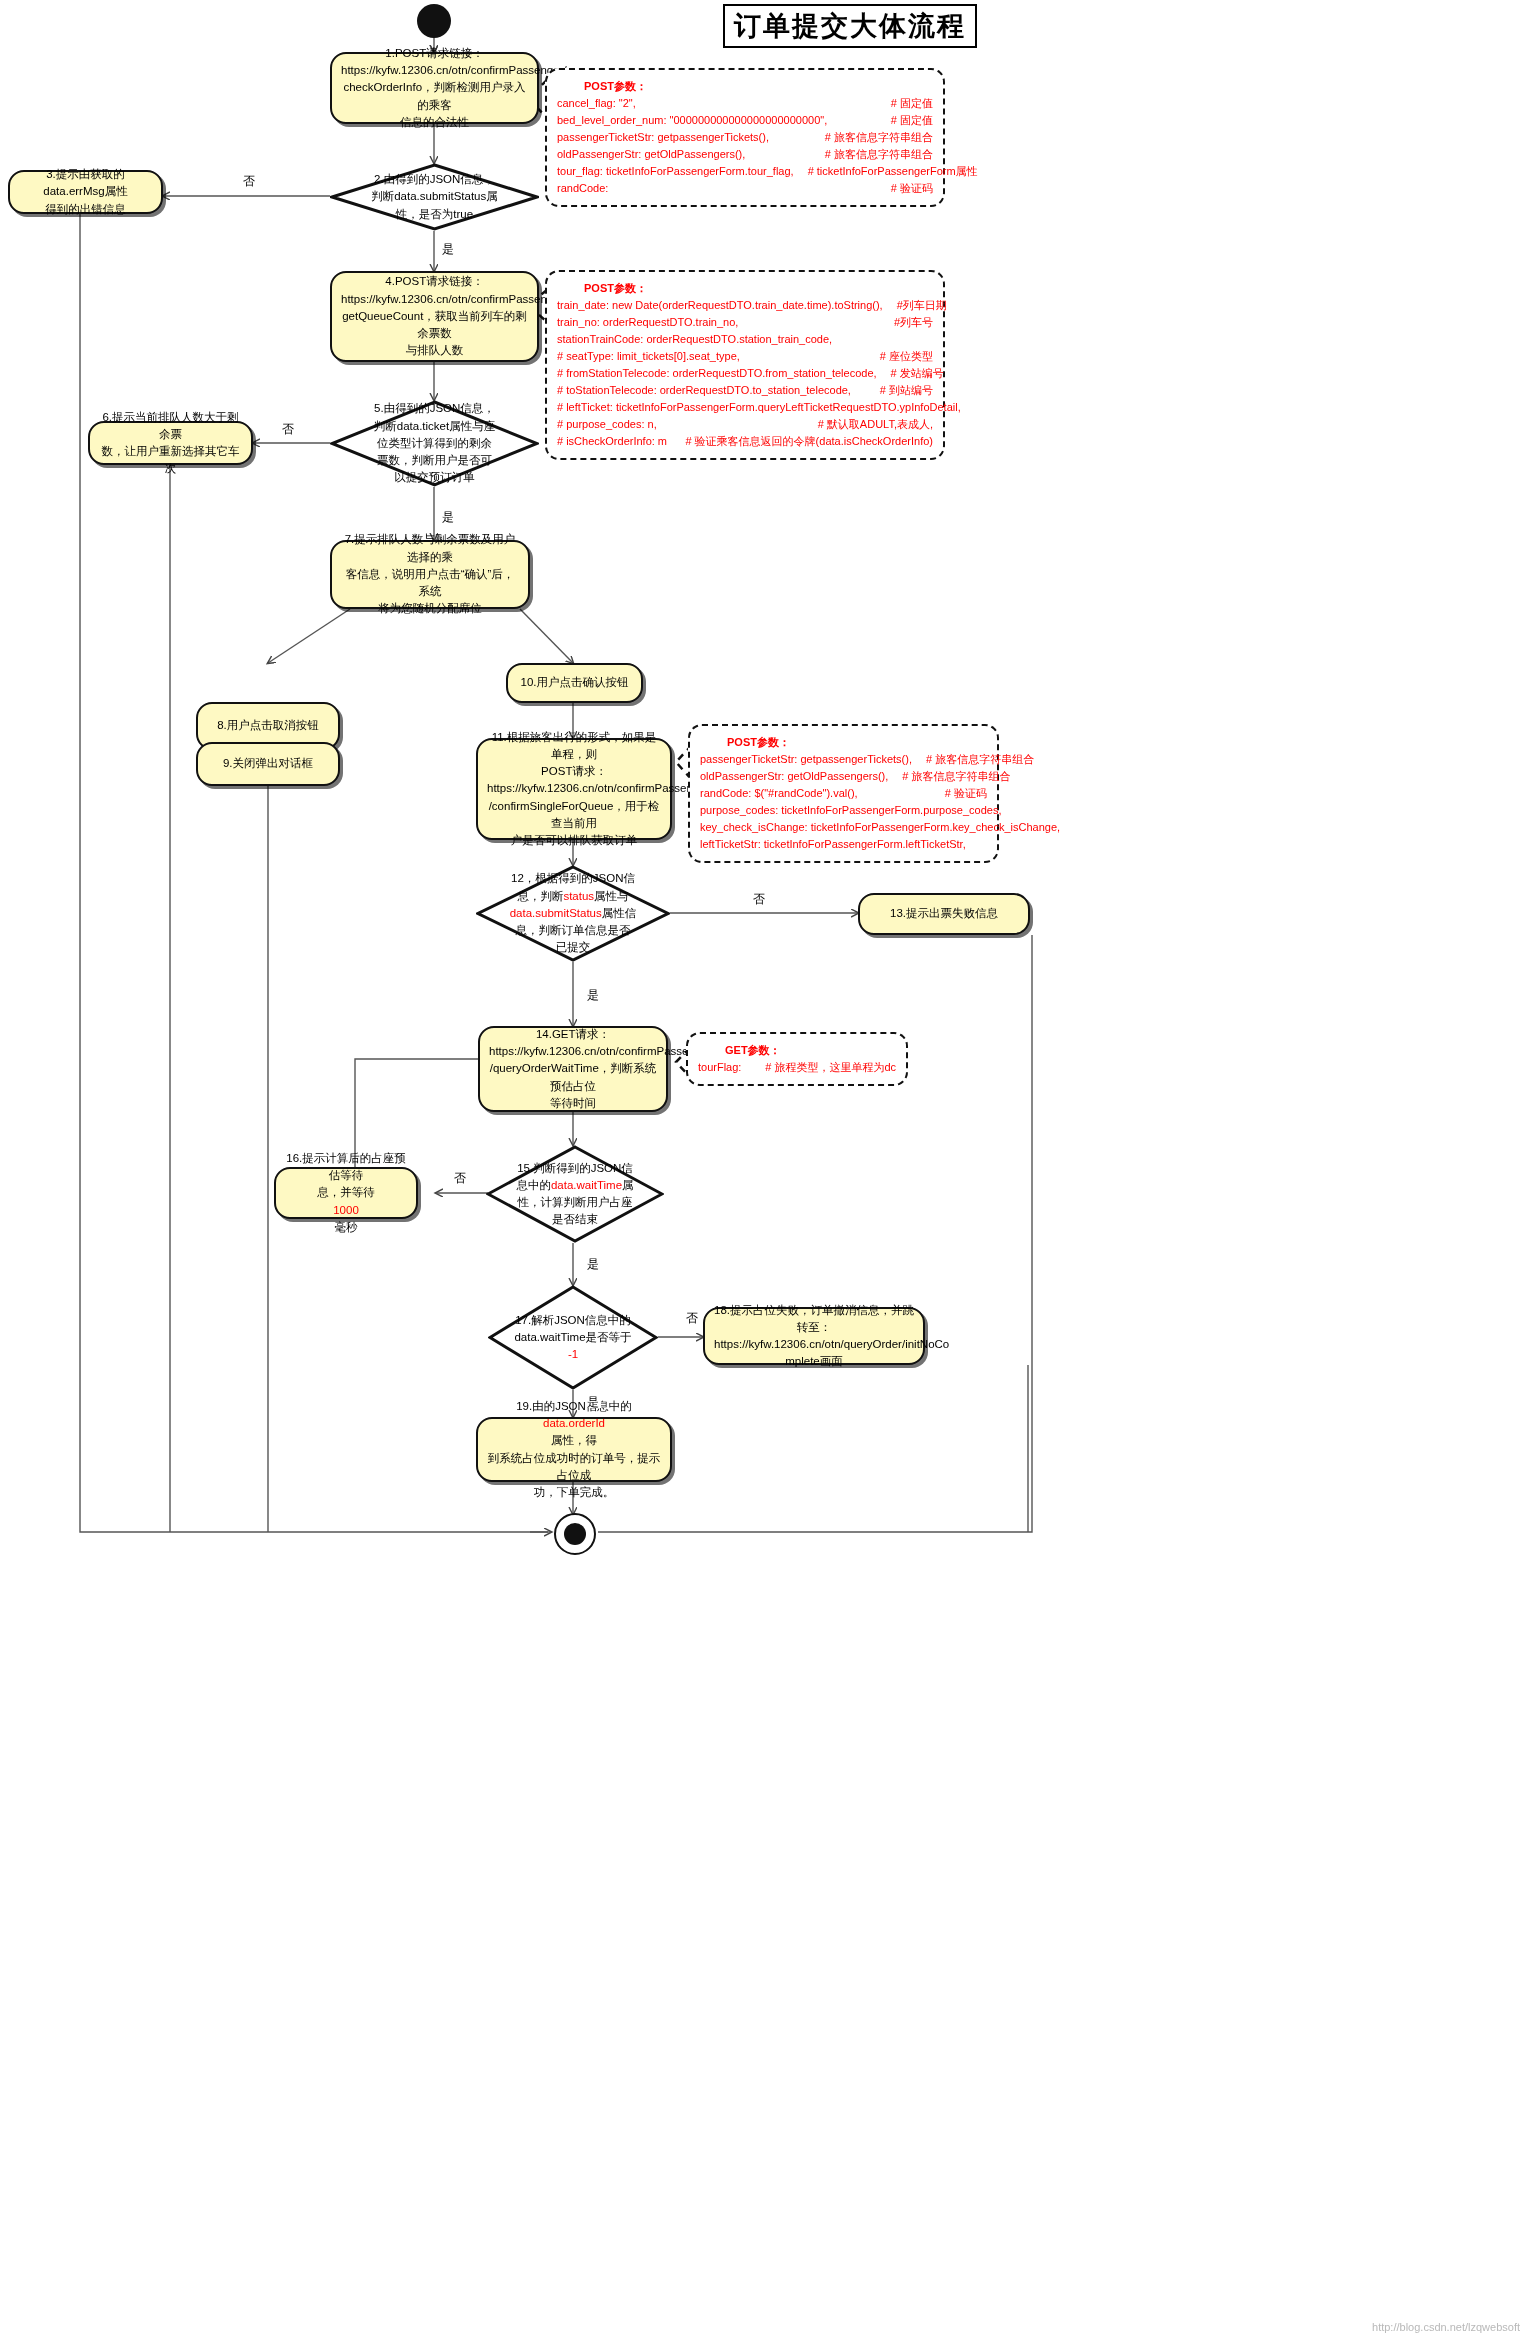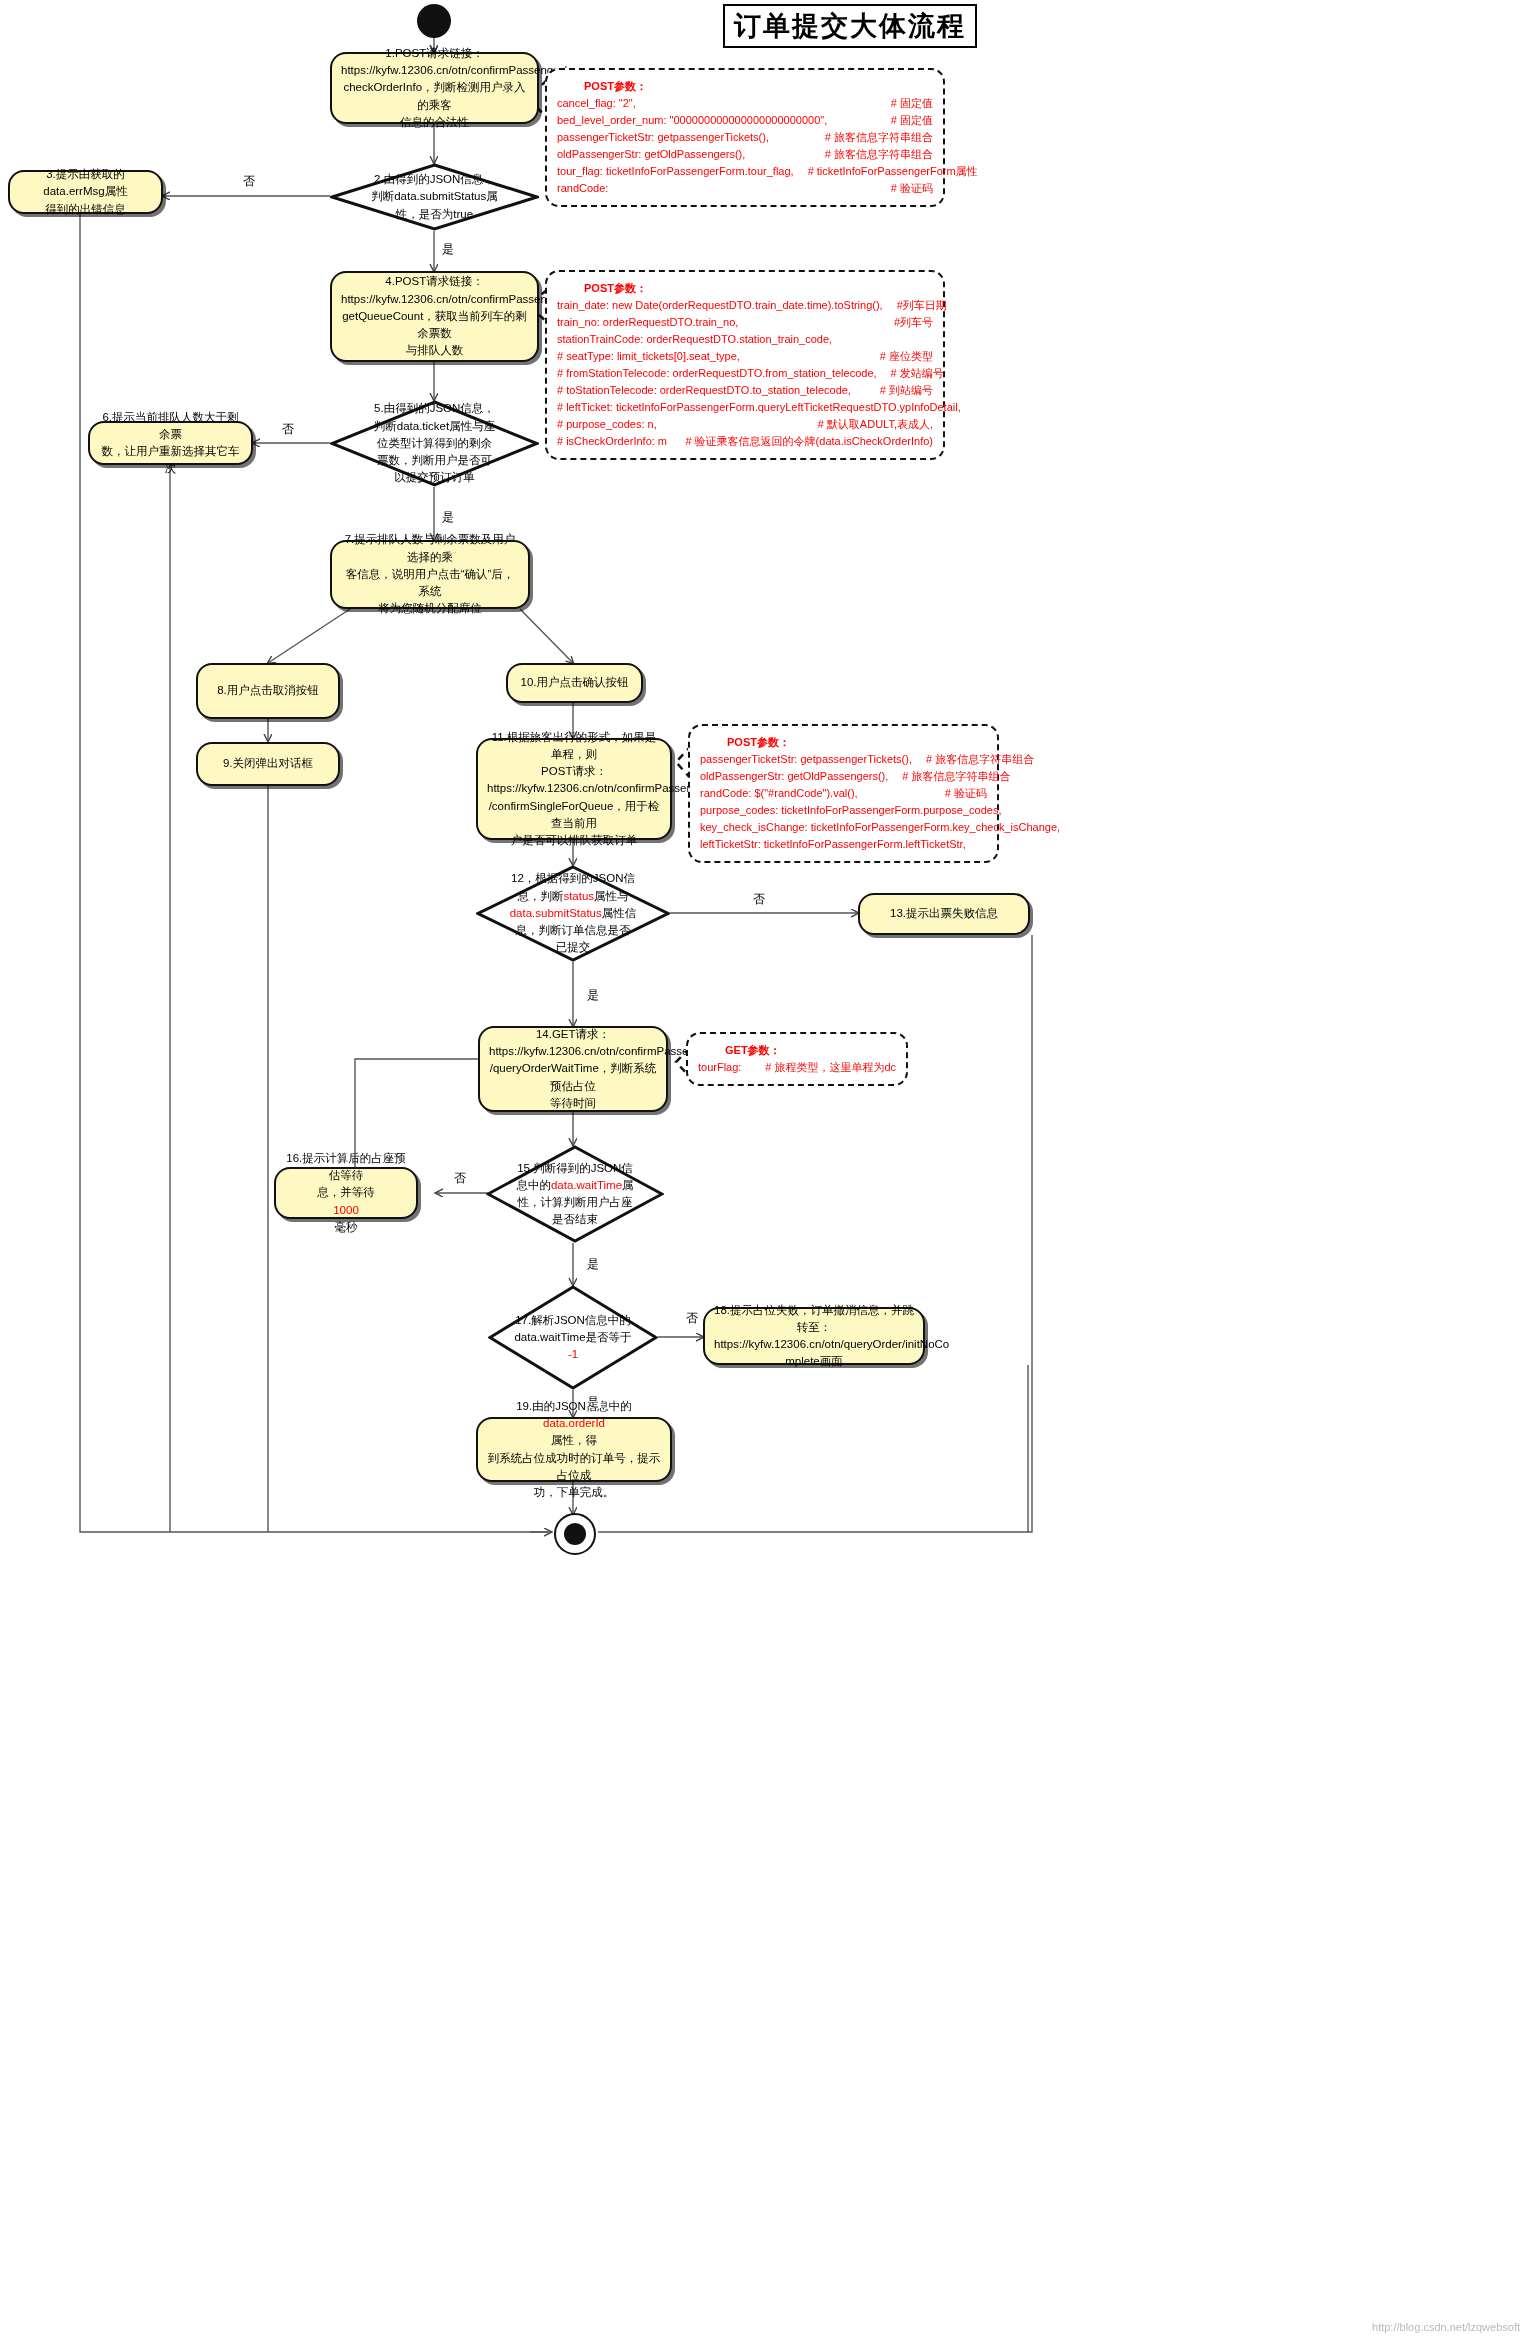--- a/index.html
+++ b/index.html
@@ -155,21 +155,21 @@
     <span>6.提示当前排队人数大于剩余票
 数，让用户重新选择其它车次</span>
   </div>
 
   <div class="node proc" style="left:330px;top:540px;width:200px;height:69px;">
     <span>7.提示排队人数与剩余票数及用户选择的乘
 客信息，说明用户点击“确认”后，系统
 将为您随机分配席位</span>
   </div>
 
-  <div class="node proc" style="left:196px;top:663px;width:144px;height:56px;">
+  <div class="node proc" style="left:196px;top:702px;width:144px;height:48px;">
     <span>8.用户点击取消按钮</span>
   </div>
 
   <div class="node proc" style="left:196px;top:742px;width:144px;height:44px;">
     <span>9.关闭弹出对话框</span>
   </div>
 
   <div class="node proc" style="left:506px;top:663px;width:137px;height:40px;">
     <span>10.用户点击确认按钮</span>
   </div>

